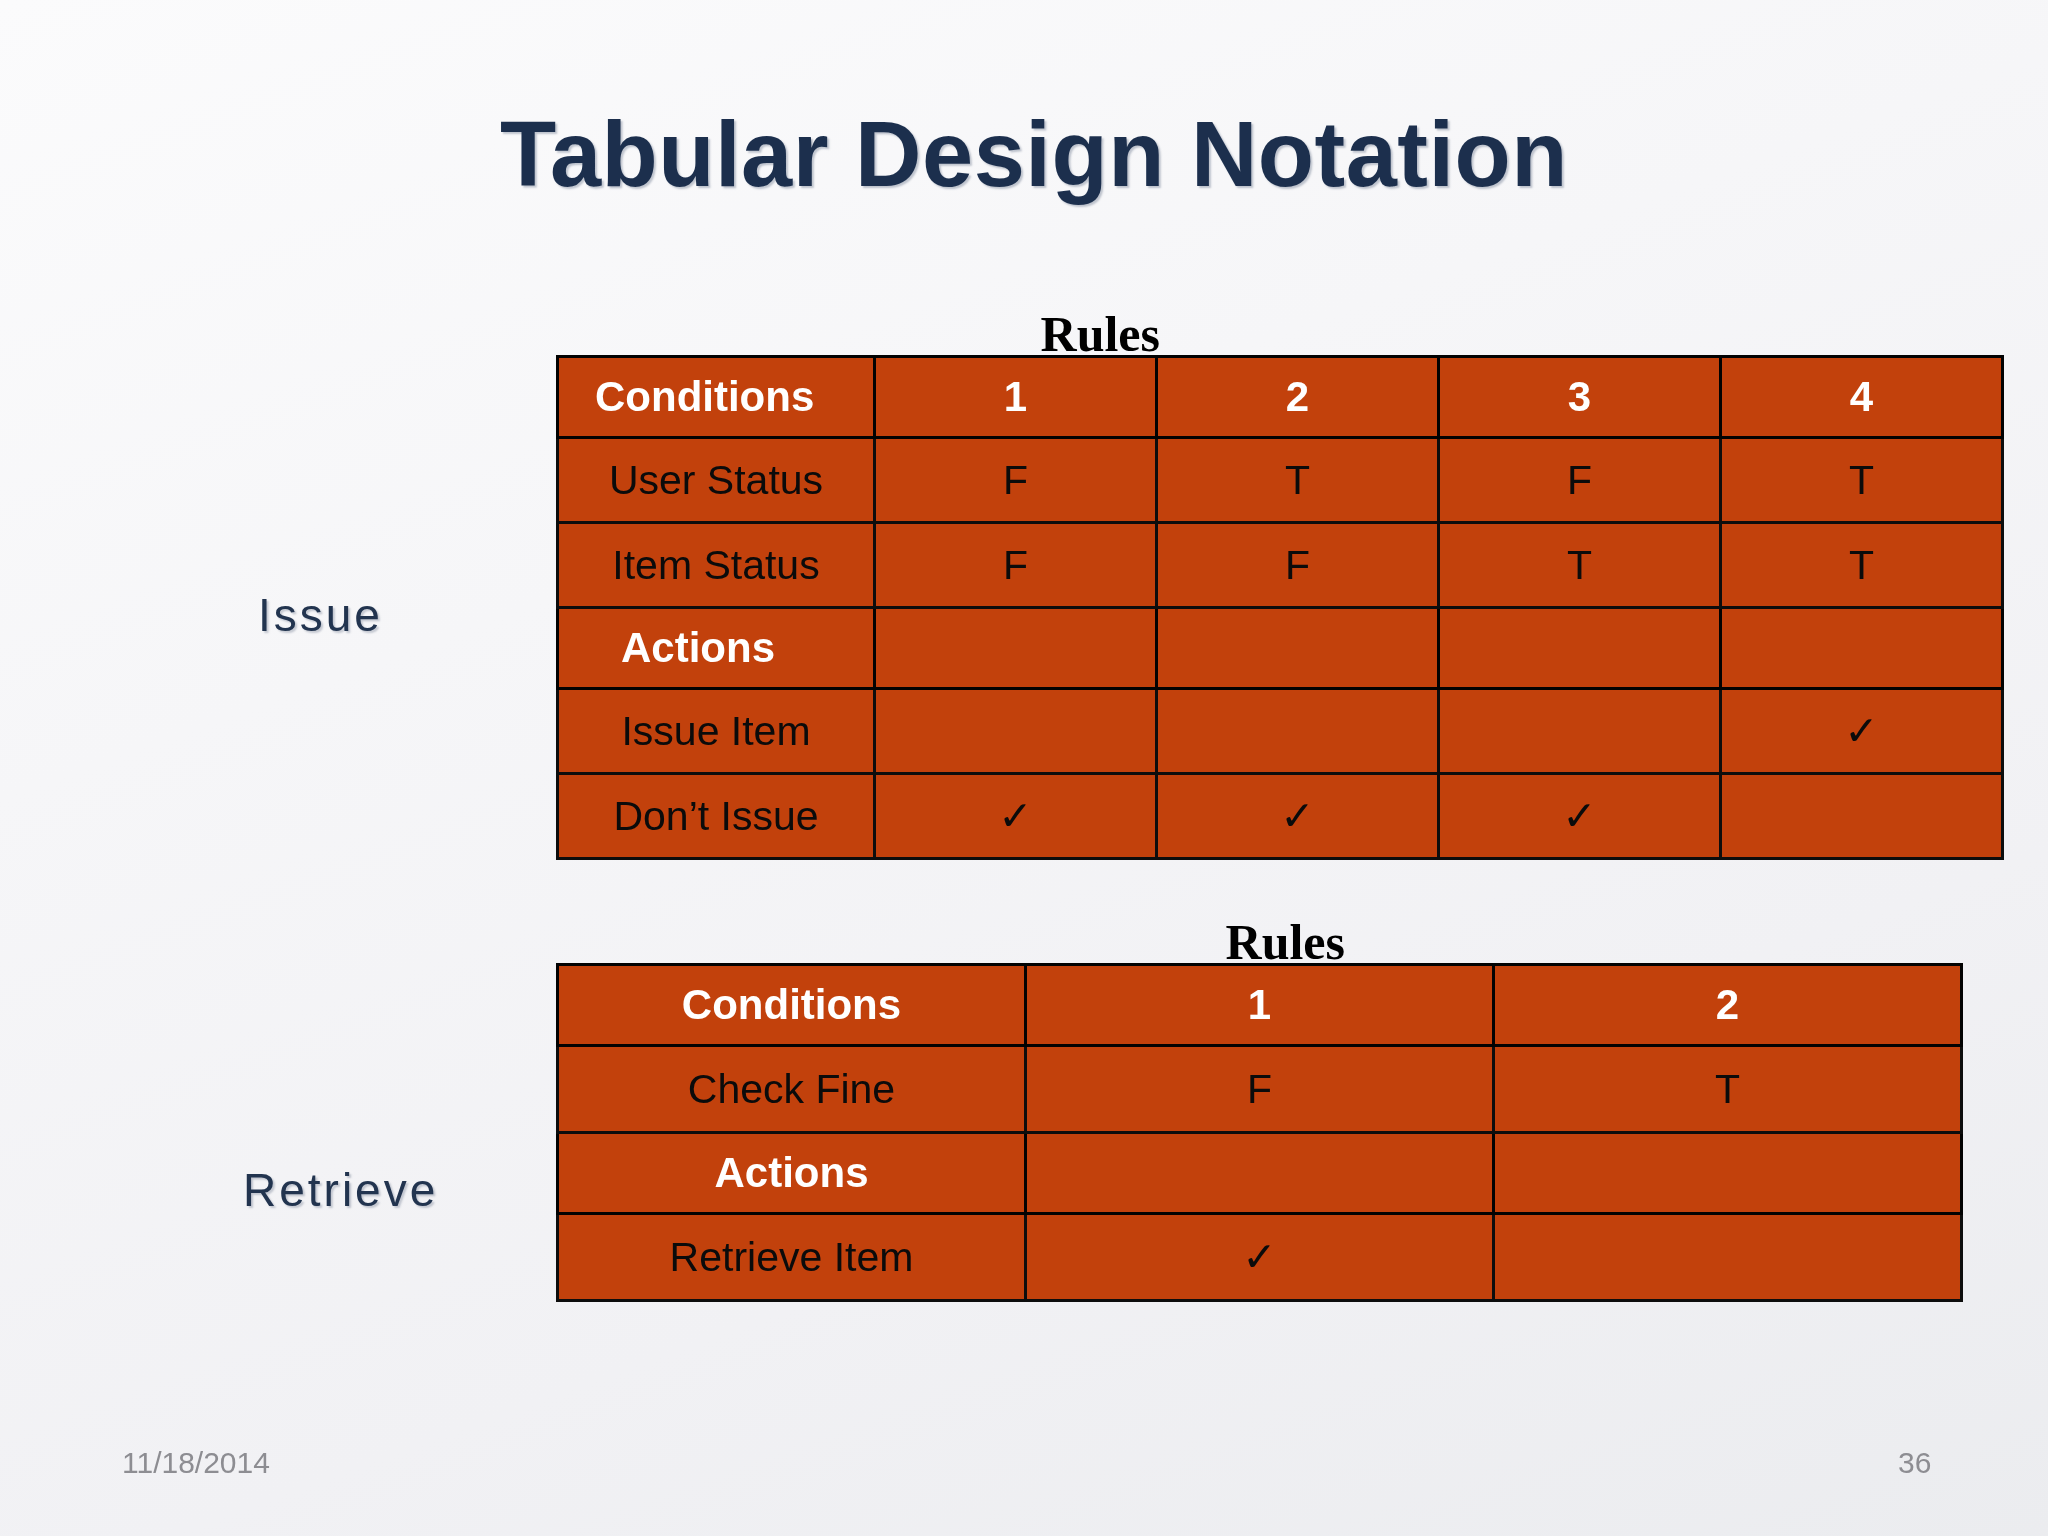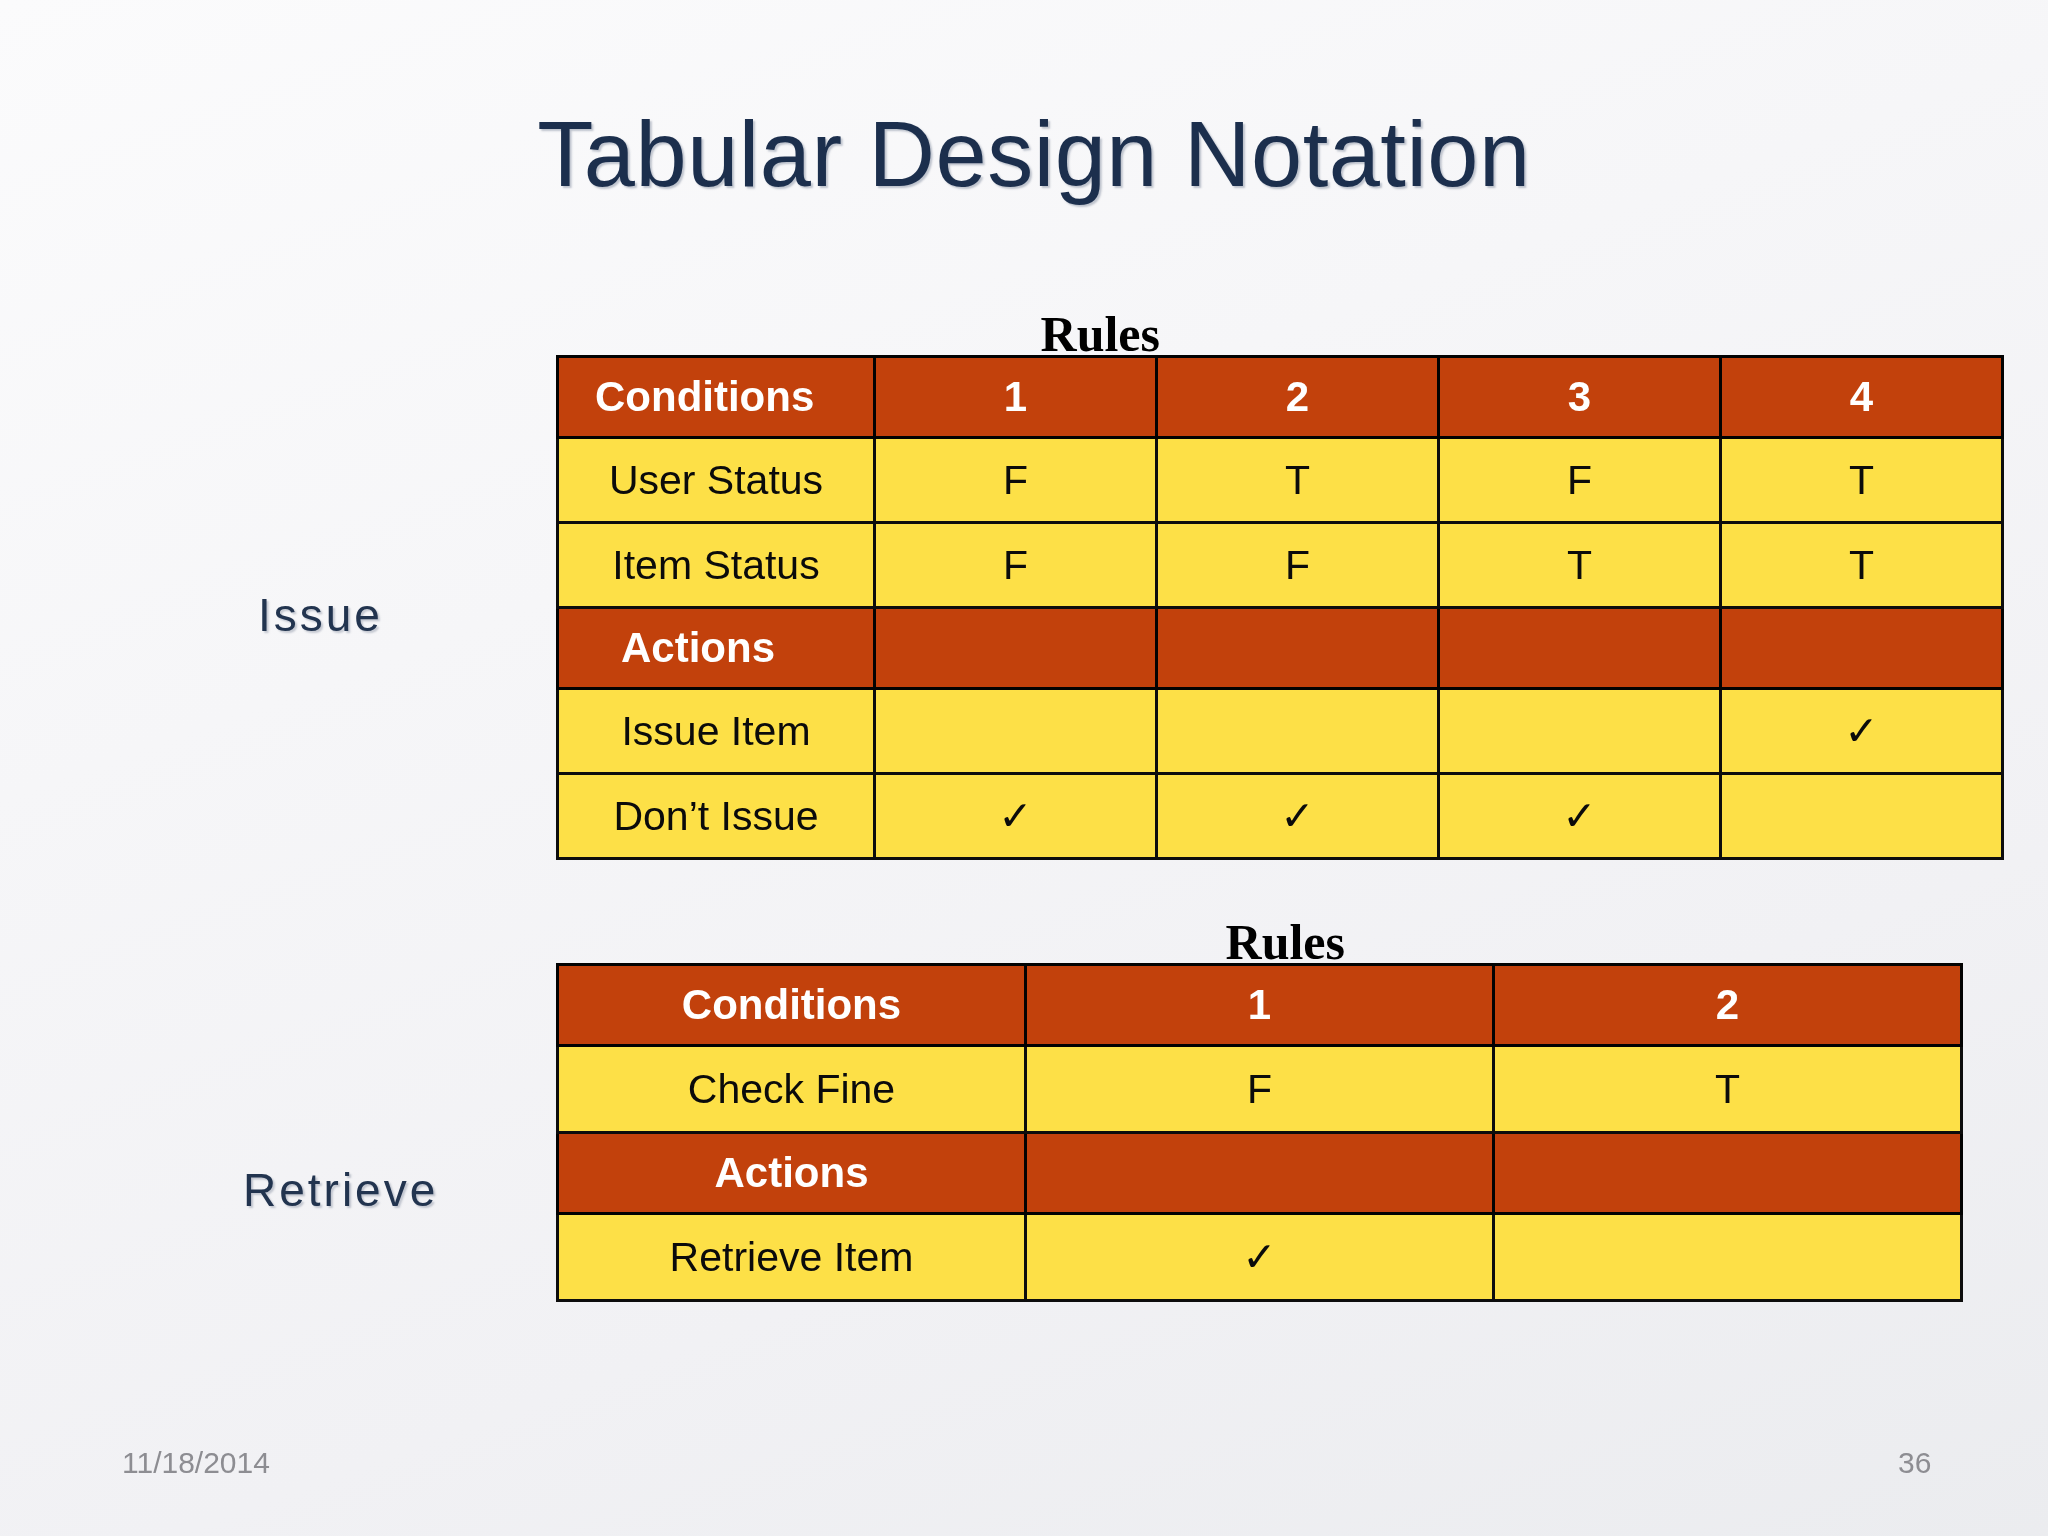--- a/index.html
+++ b/index.html
@@ -16,21 +16,21 @@
   }
 
   
   .slide-title {
     position: absolute;
     left: 0;
     top: 108px;
     width: 2048px;
     text-align: center;
     font-size: 92px;
-    font-weight: normal;
+    font-weight: bold;
     color: #1c2f4d;
     letter-spacing: 0.5px;
     text-shadow: 2px 2px 2px rgba(120,130,150,0.45);
     line-height: 1;
     white-space: nowrap;
     padding-left: 20px;
     box-sizing: border-box;
   }
 
   
@@ -66,21 +66,21 @@
     table-layout: fixed;
   }
   #table-issue  { left: 556px; top: 355px;  width: 1395px; }
   #table-retrieve { left: 556px; top: 963px; width: 1395px; }
 
   .dt td, .dt th {
     border: 3px solid #0d0d0d;
     padding: 0;
     text-align: center;
     vertical-align: middle;
-    background: #fde047;
+    background: #c2410c;
     color: #0b0b0b;
     font-weight: normal;
   }
 
   
   .dt tr.band td {
     background: #c2410c;
     color: #ffffff;
     font-weight: bold;
     border-color: #020202;

